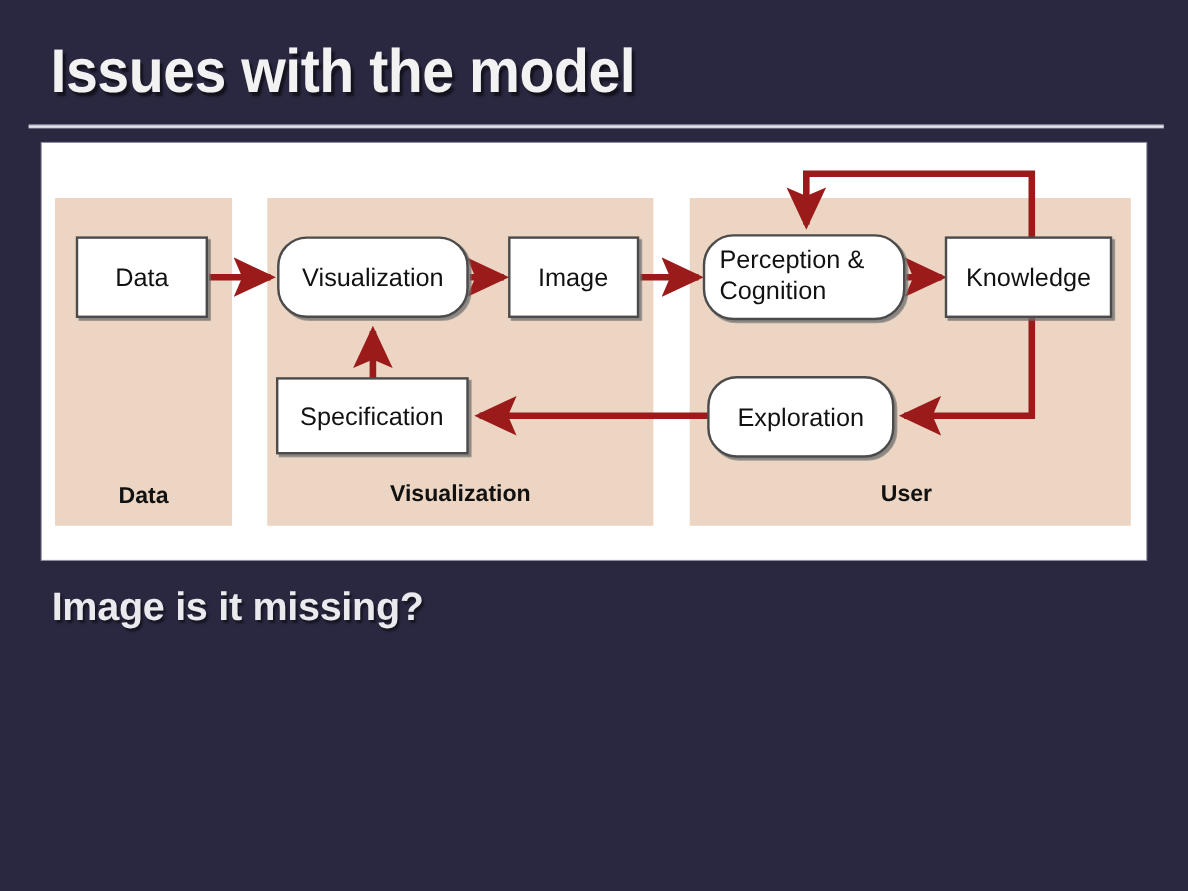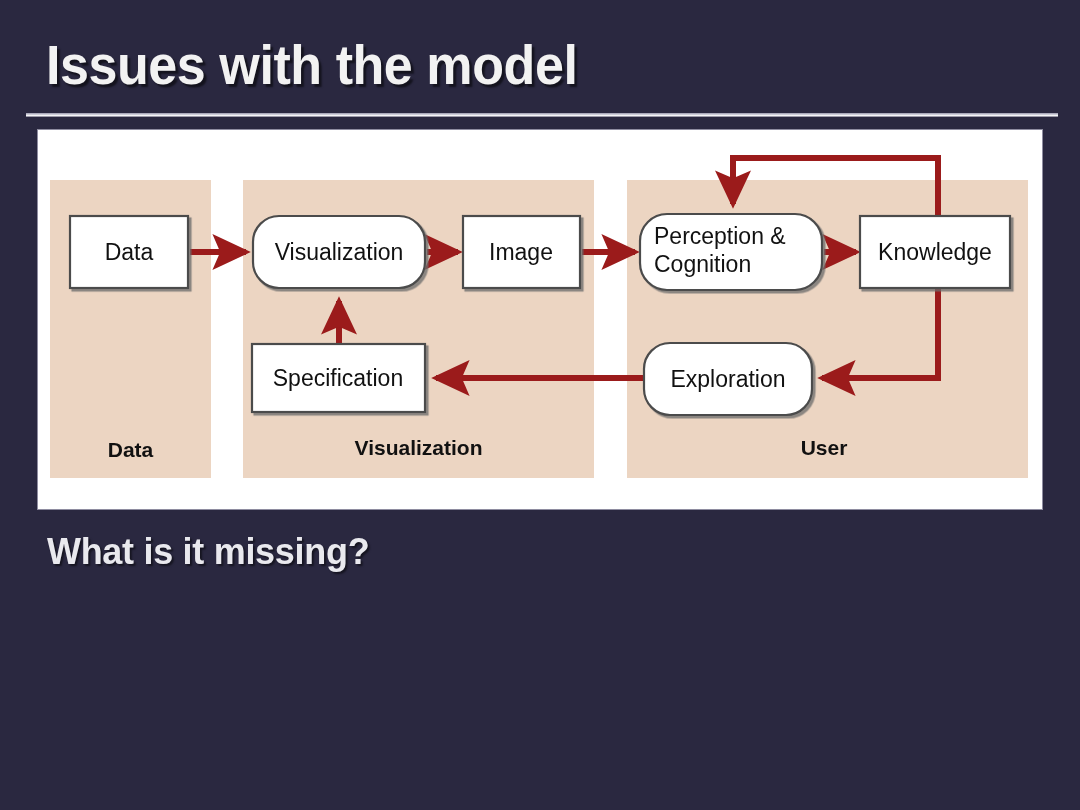--- a/index.html
+++ b/index.html
@@ -184,13 +184,13 @@
       <text class="node-label" x="300" y="256" text-anchor="middle">Specification</text>
     </g>
 
     <g>
       <rect x="606" y="213" width="168" height="72" rx="26" fill="#ffffff" stroke="#4b4b4b" stroke-width="2.2" filter="url(#boxshadow)"></rect>
       <text class="node-label" x="690" y="257" text-anchor="middle">Exploration</text>
     </g>
   </svg>
 </div>
 
-<div id="slide-subtitle">What is it missing?</div>
+<div id="slide-subtitle">Image is it missing?</div>
 
 </body></html>

